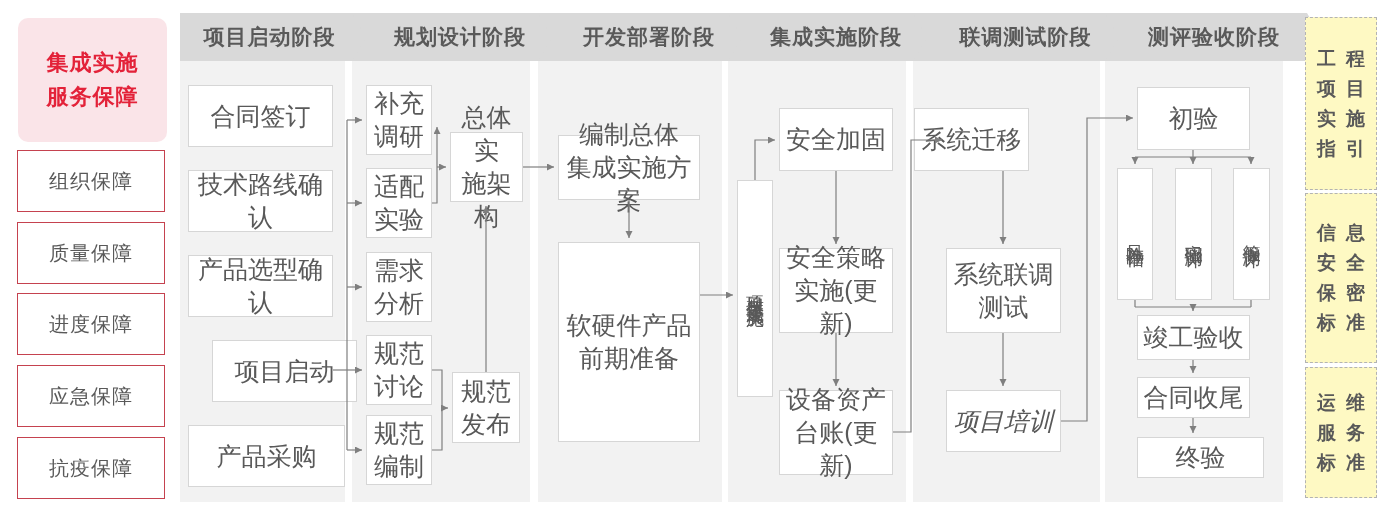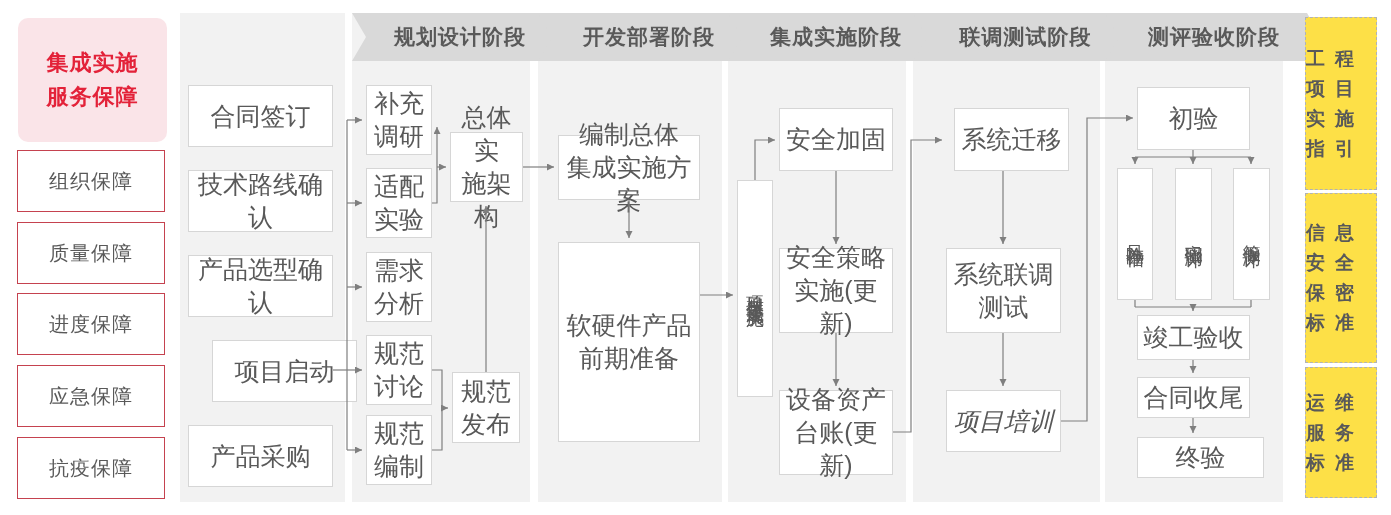--- a/index.html
+++ b/index.html
@@ -30,61 +30,62 @@
     border-radius:10px;color:#e32239;font-weight:bold;font-size:22px;line-height:1.55;
     display:flex;flex-direction:column;align-items:center;justify-content:center;letter-spacing:1px;
   }
   .side-item{
     position:absolute;left:17px;width:148px;height:62px;background:#ffffff;
     border:1.5px solid #c5424f;color:#595959;font-size:20px;letter-spacing:1px;
     display:flex;align-items:center;justify-content:center;box-sizing:border-box;
   }
   
   .dashed-panel{
-    position:absolute;left:1305px;width:72px;background:#fde047;border:1.5px dashed #b3b3b3;
+    position:absolute;left:1305px;width:72px;background:#fef9c3;border:1.5px dashed #b3b3b3;
     color:#595959;font-weight:bold;font-size:19px;box-sizing:border-box;
-    display:flex;flex-direction:column;justify-content:center;gap:4px;
+    display:flex;flex-direction:column;align-items:center;justify-content:center;gap:4px;
   }
   .panel-line{letter-spacing:10px;margin-right:-10px;white-space:nowrap;}
   
   #connectors{position:absolute;left:0;top:0;width:1391px;height:515px;pointer-events:none;}
 </style>
 </head>
 <body>
 
 <div id="stage">
 
   <div class="col-band" style="left:180px;width:165px;"></div>
   <div class="col-band" style="left:352px;width:178px;"></div>
   <div class="col-band" style="left:538px;width:184px;"></div>
   <div class="col-band" style="left:728px;width:178px;"></div>
   <div class="col-band" style="left:913px;width:187px;"></div>
   <div class="col-band" style="left:1105px;width:178px;"></div>
 
+  <div class="phase-header first" style="left:180px;width:179px;">项目启动阶段</div>
   <div class="phase-header notched" style="left:352px;width:192px;">规划设计阶段</div>
   <div class="phase-header notched" style="left:538px;width:198px;">开发部署阶段</div>
   <div class="phase-header notched" style="left:728px;width:192px;">集成实施阶段</div>
   <div class="phase-header notched" style="left:913px;width:201px;">联调测试阶段</div>
   <div class="phase-header notched" style="left:1105px;width:194px;">测评验收阶段</div>
 
   <div class="pink-box">
     <span>集成实施</span>
     <span>服务保障</span>
   </div>
   <div class="side-item" style="top:222px;">质量保障</div>
   <div class="side-item" style="top:150px;">组织保障</div>
   <div class="side-item" style="top:293px;">进度保障</div>
   <div class="side-item" style="top:365px;">应急保障</div>
   <div class="side-item" style="top:437px;">抗疫保障</div>
 
   <div class="node" style="left:188px;top:85px;width:145px;height:62px;">合同签订</div>
   <div class="node" style="left:188px;top:170px;width:145px;height:62px;">技术路线确认</div>
   <div class="node" style="left:188px;top:255px;width:145px;height:62px;">产品选型确认</div>
   <div class="node" style="left:188px;top:340px;width:145px;height:62px;margin-left:24px;">项目启动</div>
-  <div class="node" style="left:188px;top:425px;width:145px;height:62px;">产品采购</div>
+  <div class="node" style="left:188px;top:425px;width:157px;height:62px;">产品采购</div>
 
   <div class="node" style="left:366px;top:85px;width:66px;height:70px;">补充
 调研</div>
   <div class="node" style="left:366px;top:168px;width:66px;height:70px;">适配
 实验</div>
   <div class="node" style="left:366px;top:252px;width:66px;height:70px;">需求
 分析</div>
   <div class="node" style="left:366px;top:335px;width:66px;height:70px;">规范
 讨论</div>
   <div class="node" style="left:366px;top:415px;width:66px;height:70px;">规范
@@ -99,21 +100,21 @@
   <div class="node" style="left:558px;top:242px;width:142px;height:200px;">软硬件产品
 前期准备</div>
 
   <div class="node vert" style="left:737px;top:180px;width:36px;height:217px;">项目整体集成实施</div>
   <div class="node" style="left:779px;top:108px;width:114px;height:63px;">安全加固</div>
   <div class="node" style="left:779px;top:248px;width:114px;height:85px;">安全策略
 实施(更新)</div>
   <div class="node" style="left:779px;top:390px;width:114px;height:85px;">设备资产
 台账(更新)</div>
 
-  <div class="node" style="left:954px;top:108px;width:115px;height:63px;">系统迁移</div>
+  <div class="node" style="left:914px;top:108px;width:115px;height:63px;">系统迁移</div>
   <div class="node" style="left:946px;top:248px;width:115px;height:85px;">系统联调
 测试</div>
   <div class="node" style="left:946px;top:390px;width:115px;height:62px;font-style:italic;">项目培训</div>
 
   <div class="node" style="left:1137px;top:87px;width:113px;height:63px;">初验</div>
   <div class="node vert" style="left:1117px;top:168px;width:36px;height:132px;">风险评估</div>
   <div class="node vert" style="left:1175px;top:168px;width:37px;height:132px;">密码测评</div>
   <div class="node vert" style="left:1233px;top:168px;width:37px;height:132px;">等保测评</div>
   <div class="node" style="left:1137px;top:315px;width:113px;height:45px;">竣工验收</div>
   <div class="node" style="left:1137px;top:377px;width:113px;height:41px;">合同收尾</div>

